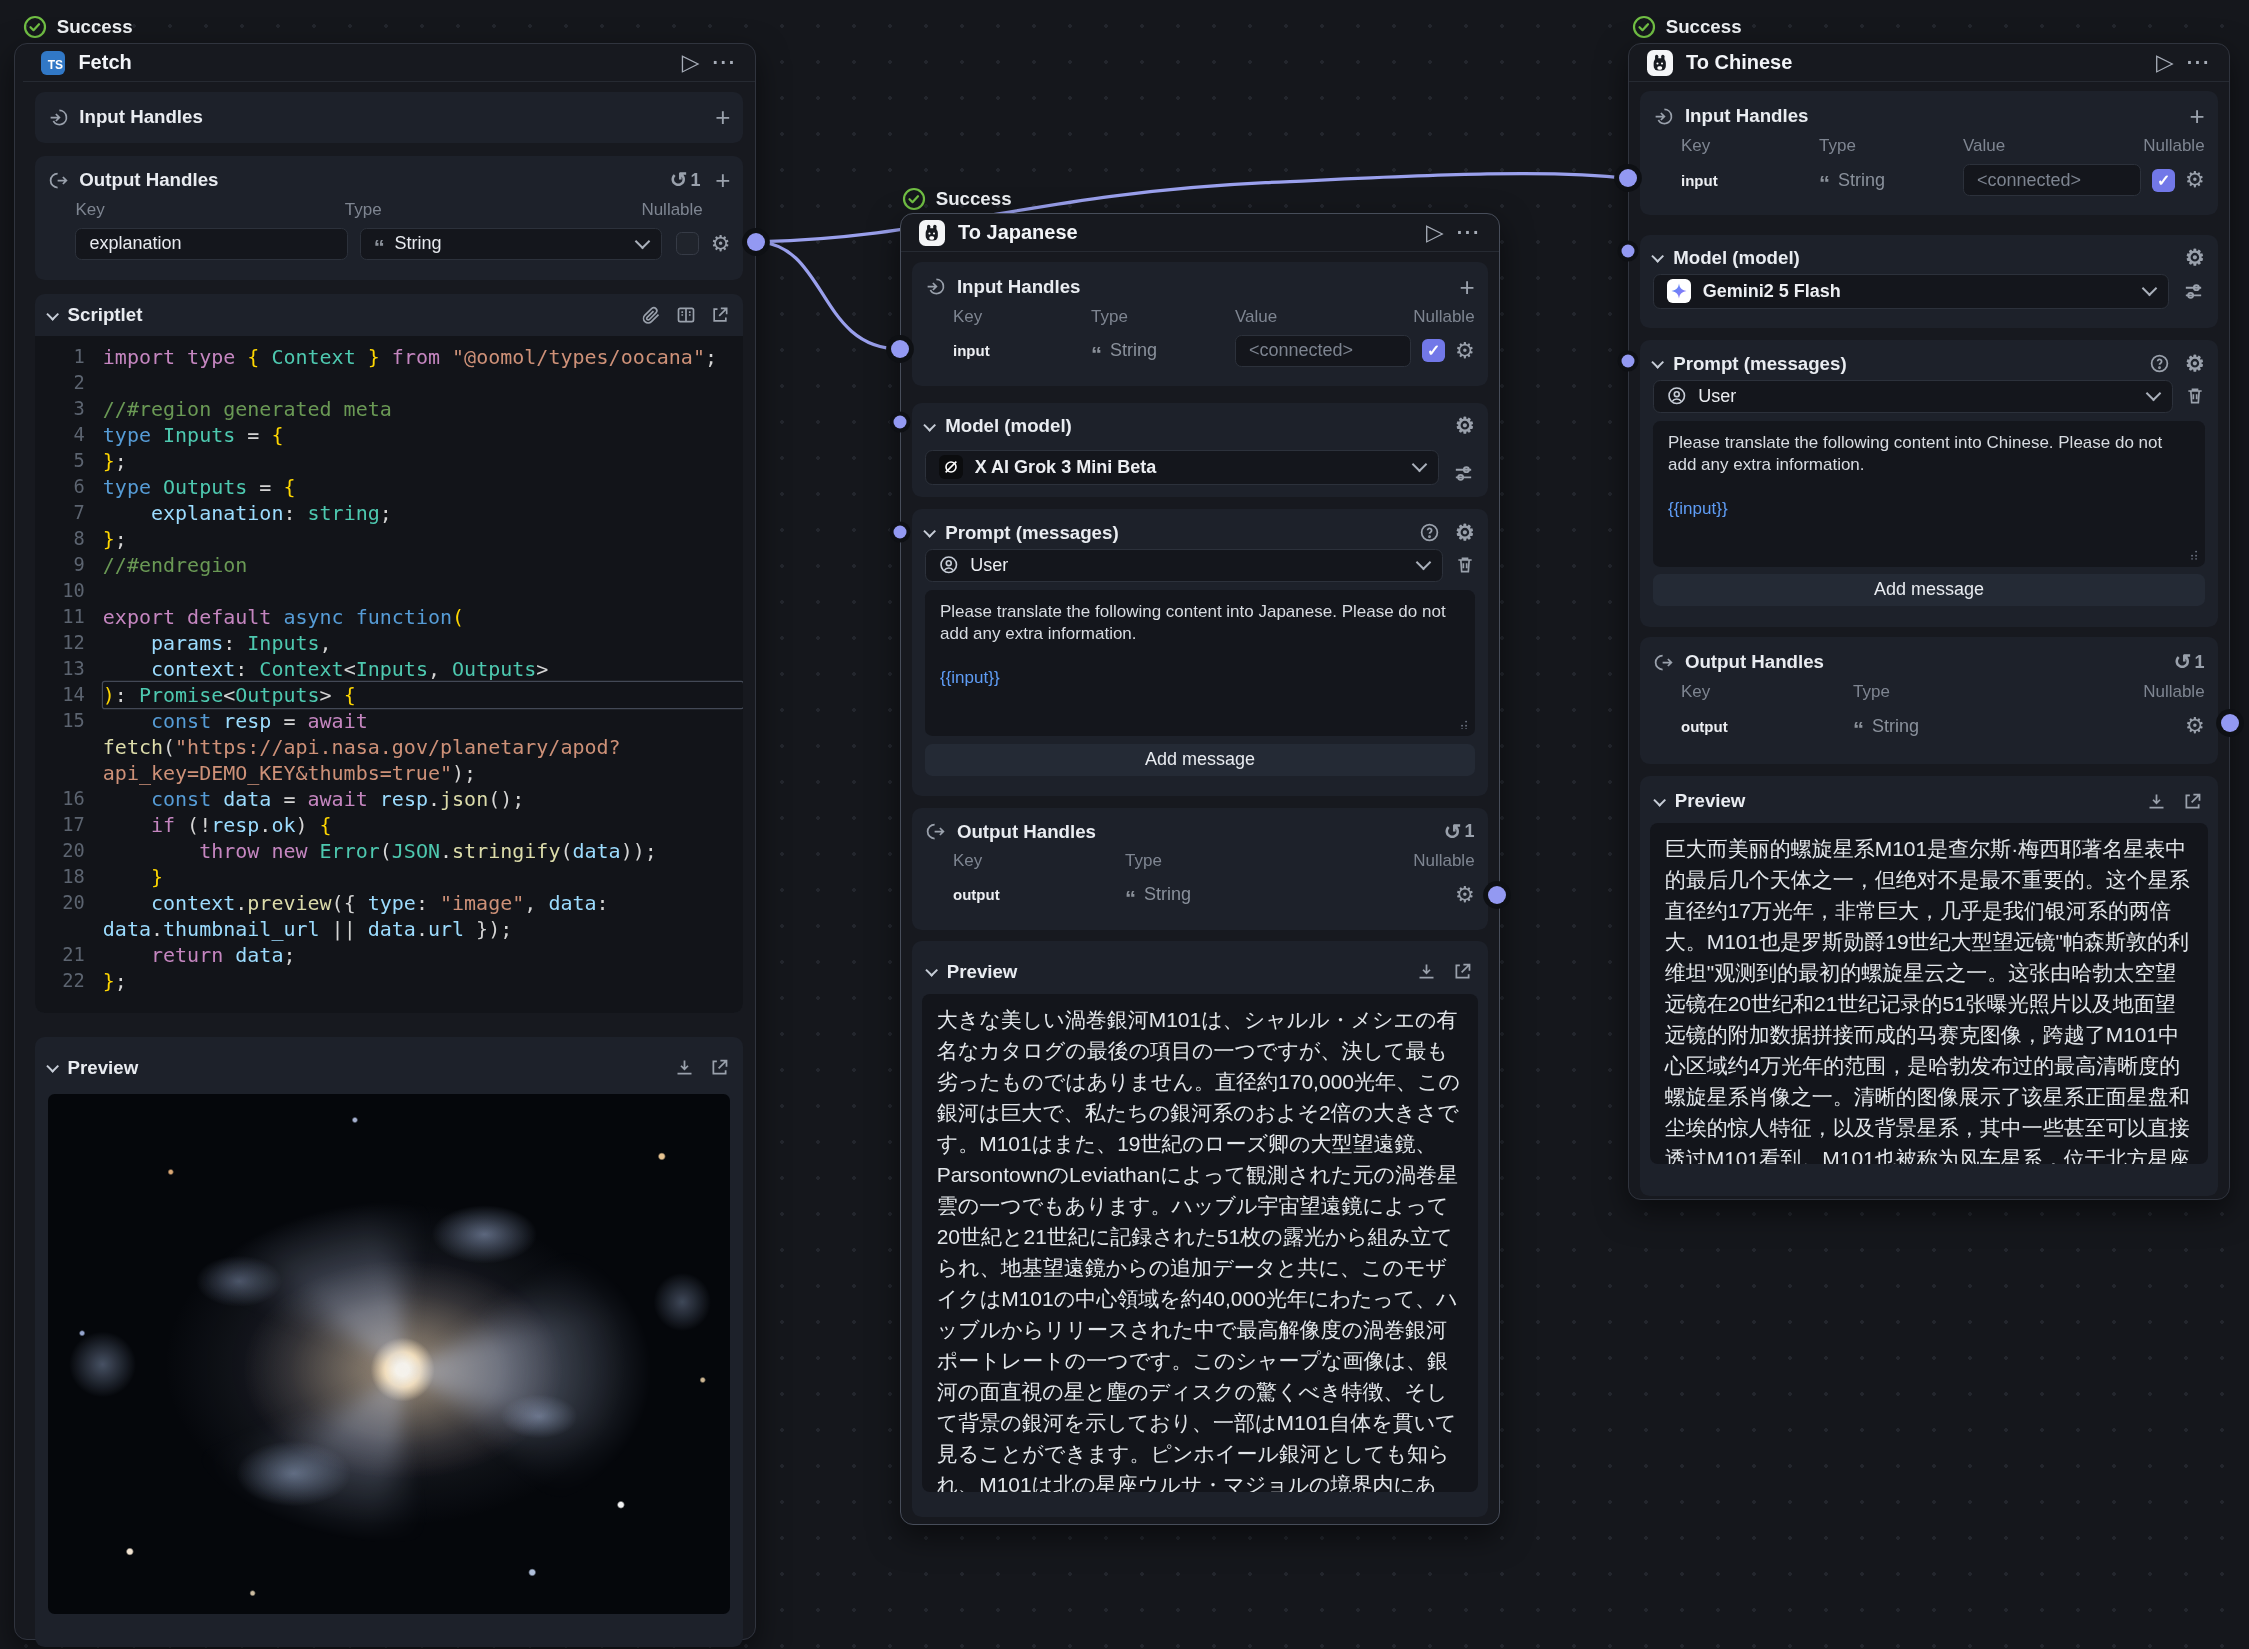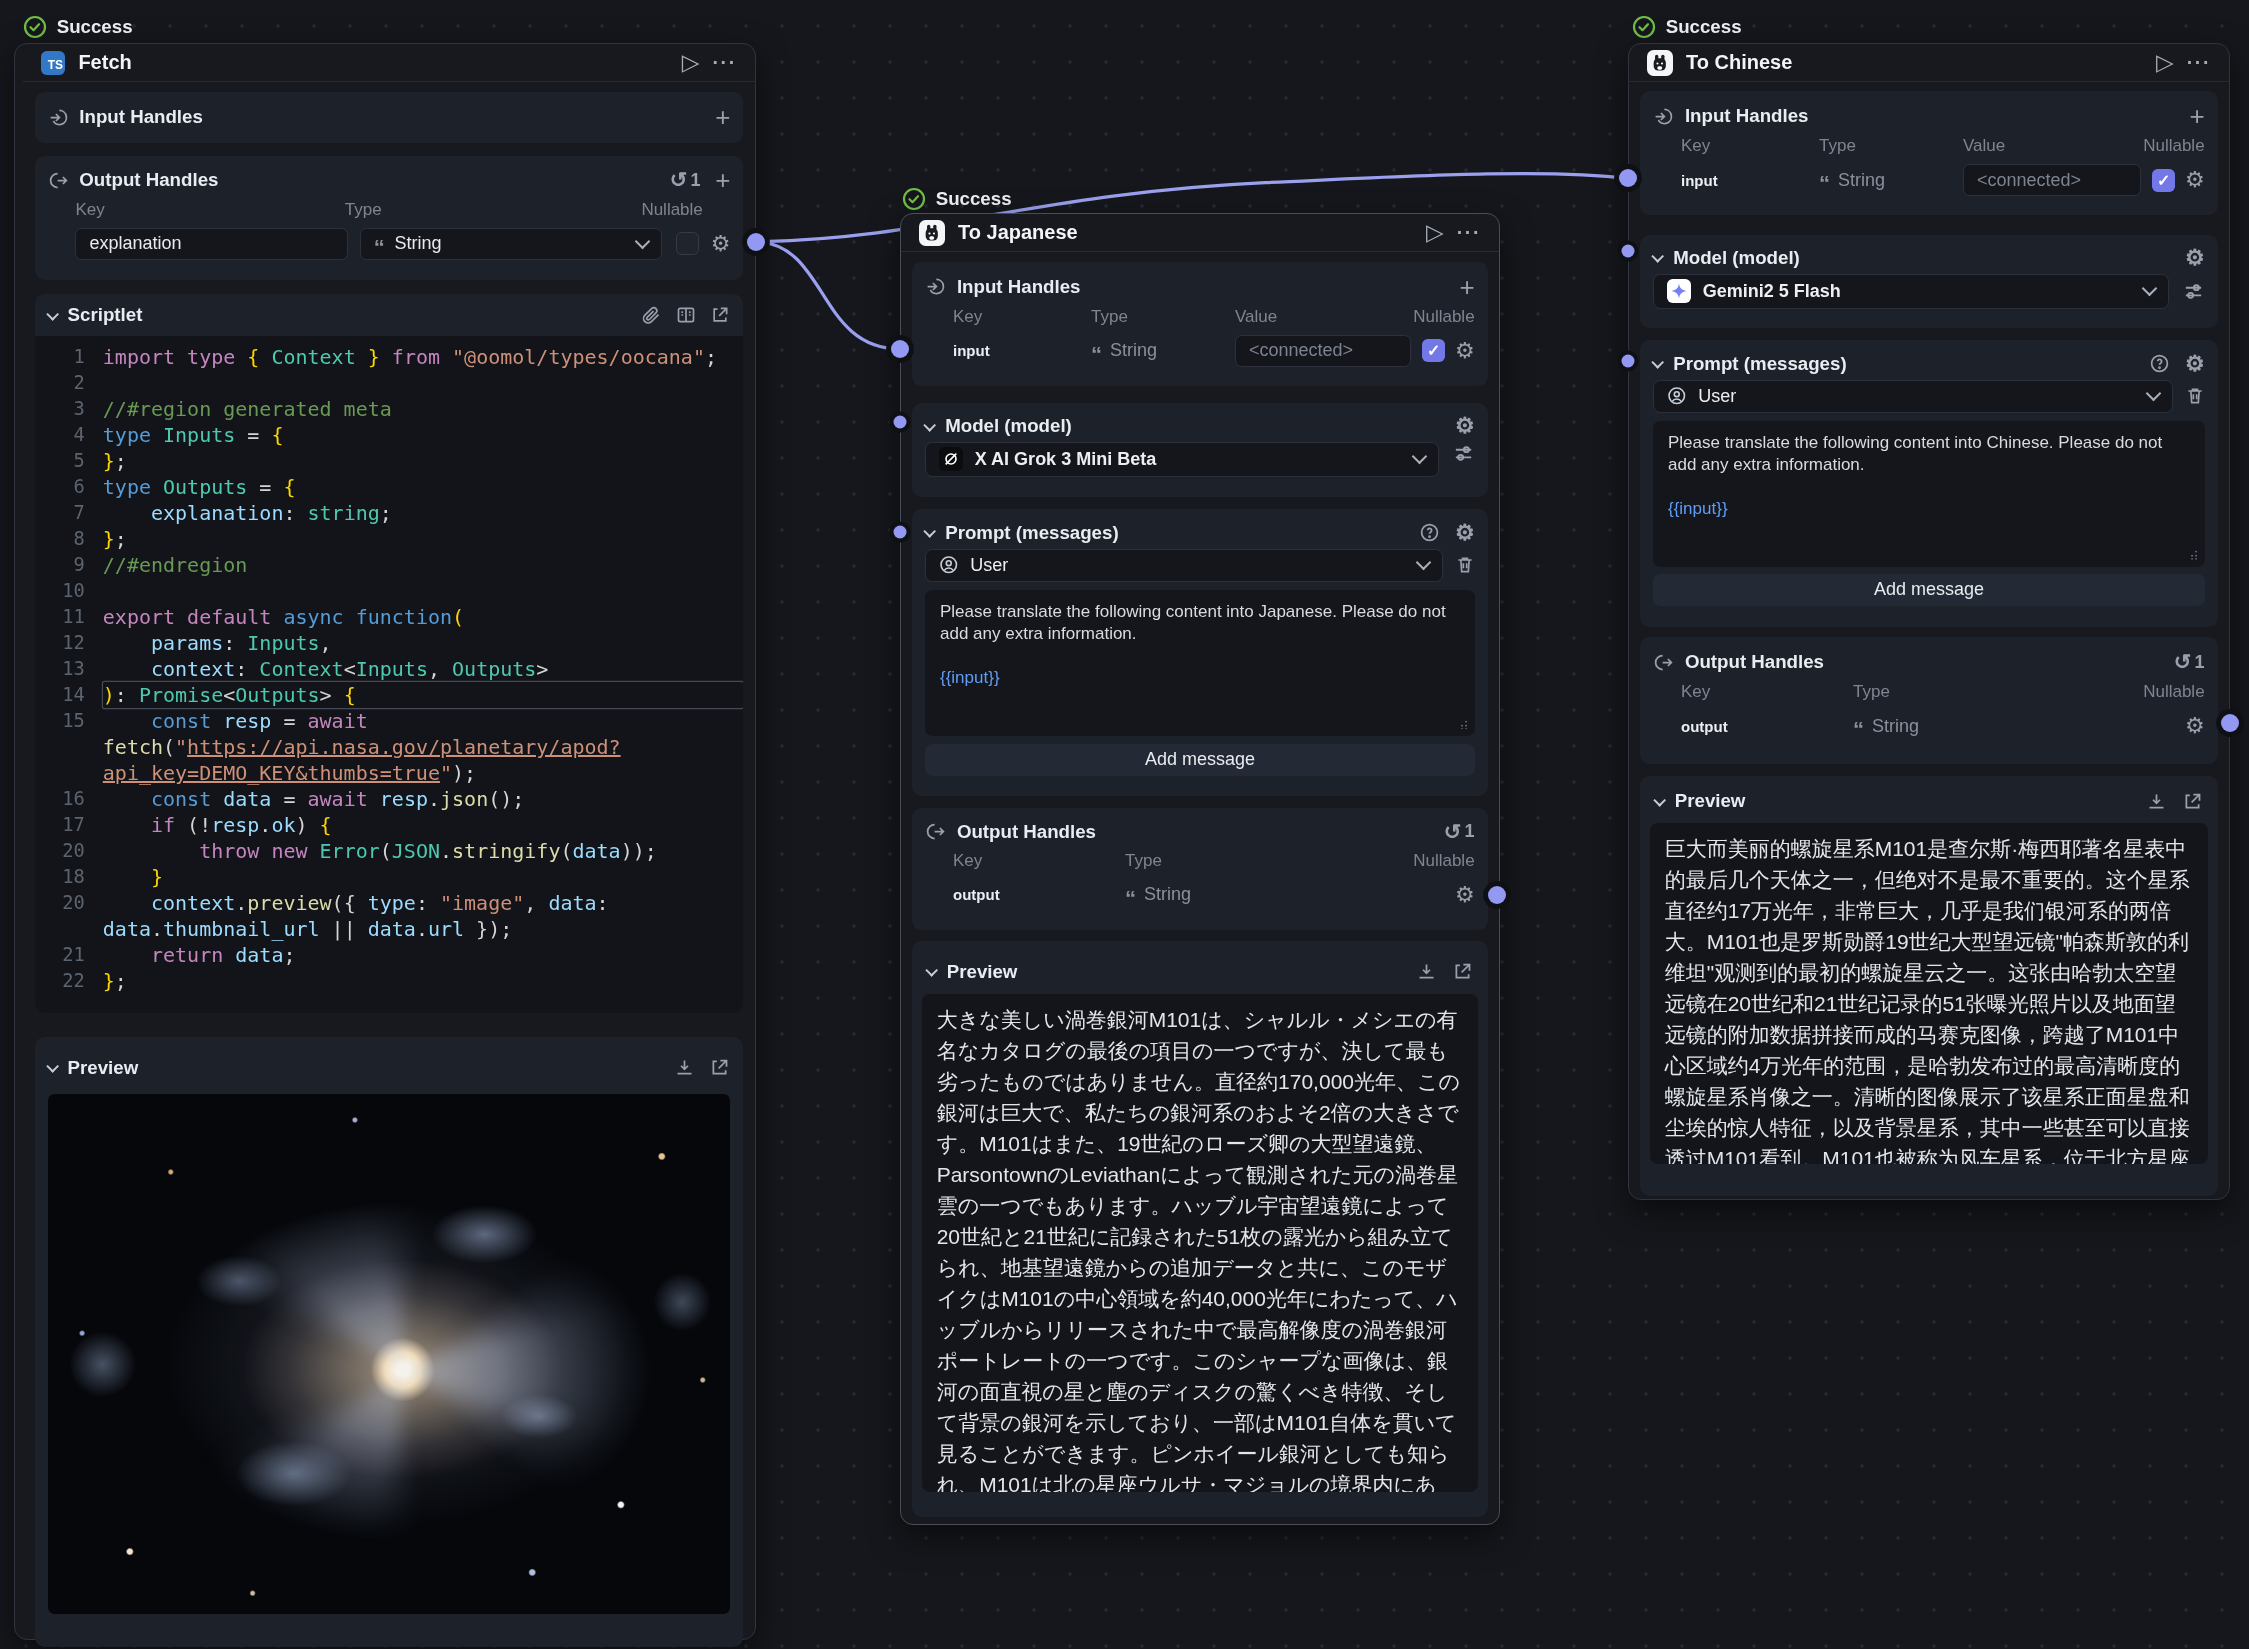--- a/index.html
+++ b/index.html
@@ -65,21 +65,21 @@
   
   .codecard{padding:0;overflow:hidden;}
   .codehead{display:flex;align-items:center;gap:10.5px;padding:0 13px;height:42px;
             color:#e9ecf1;font-size:18.7px;font-weight:600;}
   .codearea{background:#121419;padding:8px 0 11.4px;min-height:665px;}
   .crow{display:flex;font-family:"DejaVu Sans Mono",monospace;font-size:20px;line-height:26px;}
   .ln{width:50px;flex:none;text-align:right;padding-right:18px;color:#5c6470;font-size:18.7px;}
   .cd{white-space:pre;color:#d4d4d4;flex:1;}
   .crow.cur .cd{box-shadow:0 0 0 1.2px #434956;border-radius:1.6px;}
   .tk-kw{color:#c586c0}.tk-ty{color:#569cd6}.tk-cls{color:#4ec9b0}.tk-id{color:#9cdcfe}
-  .tk-fn{color:#dcdcaa}.tk-str{color:#ce9178}.tk-strU{color:#ce9178;text-decoration:underline}
+  .tk-fn{color:#dcdcaa}.tk-str{color:#ce9178}.tk-strU{color:#ce9178;}
   .tk-com{color:#6a9955}.tk-br{color:#ffd700}
 
   
   .pvtext{background:#13151b;border-radius:8px;color:#e2e6ea;font-size:21px;line-height:31px;
           padding:9.7px 14.6px;box-sizing:border-box;white-space:pre-wrap;}
   .galaxy{border-radius:6.5px;position:relative;overflow:hidden;background:
     radial-gradient(circle at 12% 88%,rgba(255,240,220,.95) 0 2.4px,transparent 4px),
     radial-gradient(circle at 90% 12%,rgba(255,215,160,.9) 0 2.4px,transparent 4px),
     radial-gradient(circle at 18% 15%,rgba(255,195,135,.85) 0 1.6px,transparent 3.2px),
     radial-gradient(circle at 84% 79%,rgba(255,255,255,.95) 0 2.4px,transparent 4px),
@@ -387,21 +387,21 @@
         <span class="gear" style="margin-left:9.7px;">⚙</span>
       </div>
     </div>
 
     <div class="card" style="margin-top:17px;height:94px;padding-top:8px;">
       <div class="card-head" style="height:31px;">
         <span class="chev sm"></span>
         <span>Model (model)</span>
         <span class="right gear">⚙</span>
       </div>
-      <div style="display:flex;align-items:flex-start;gap:13px;">
+      <div style="display:flex;align-items:flex-end;gap:13px;margin-top:8px;">
         <div class="dd" style="flex:1;">
           <span class="mini dark">
             <svg width="16" height="16" viewBox="0 0 24 24">
                 <circle cx="12" cy="12" r="7.5" stroke="#fff" stroke-width="2.4" fill="none"></circle>
                 <path d="M4 20L20 4" stroke="#fff" stroke-width="2.4"></path>
               </svg>
           </span>
           <span>X AI Grok 3 Mini Beta</span>
           <span class="chev" style="margin-left:auto;margin-top:-4.9px;"></span>
         </div>

